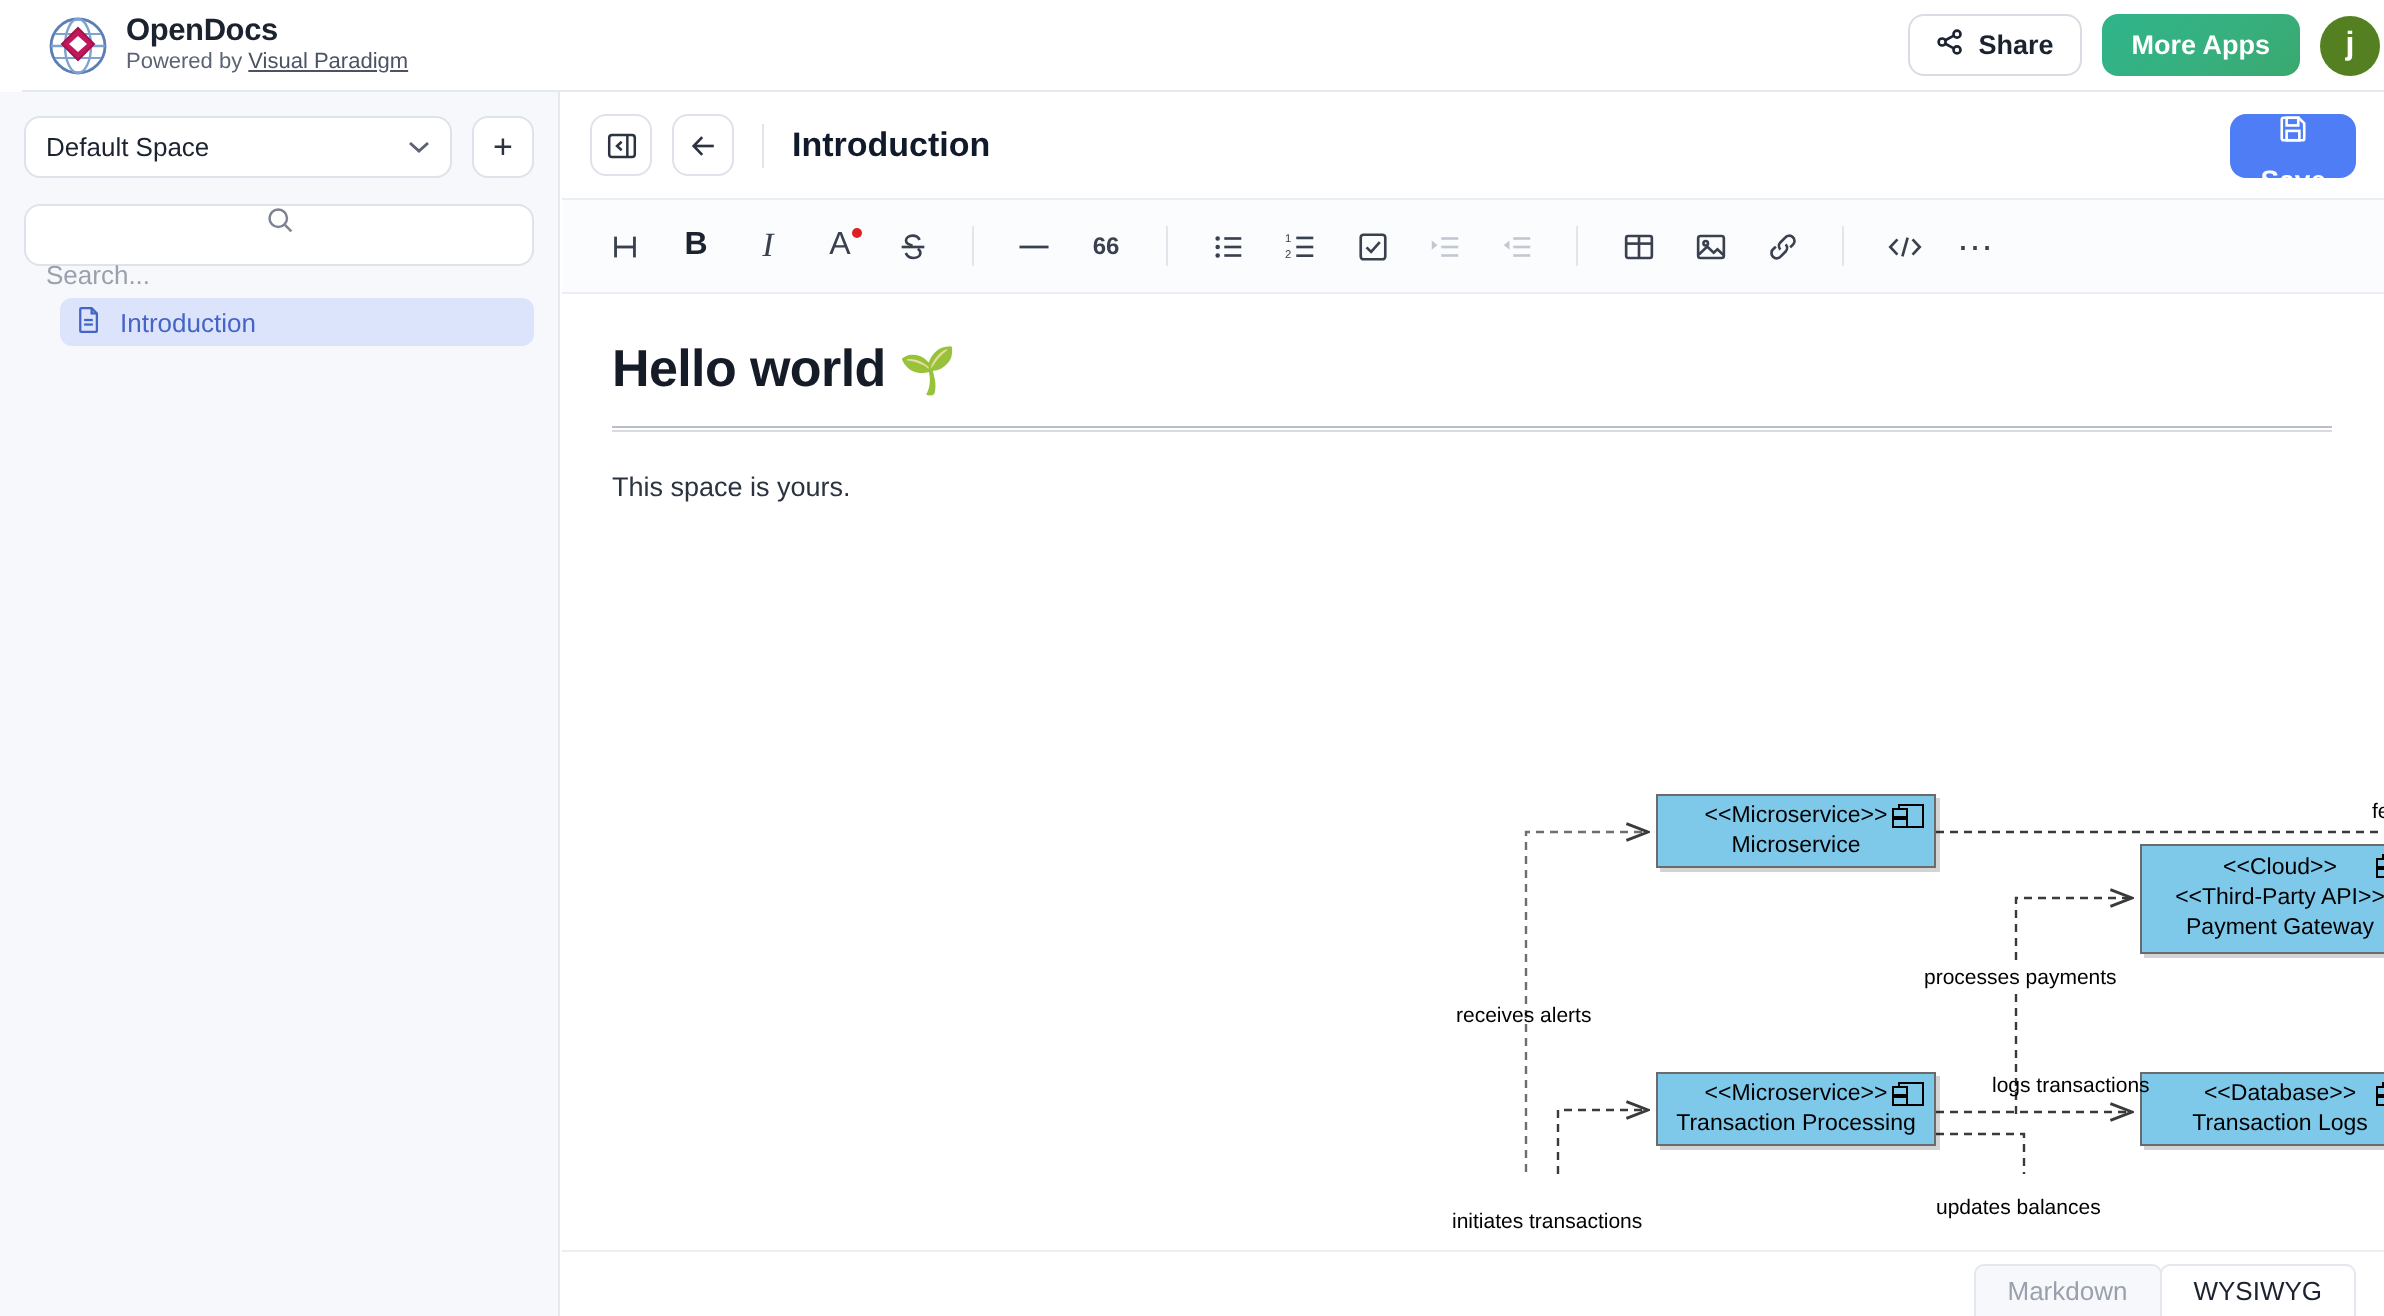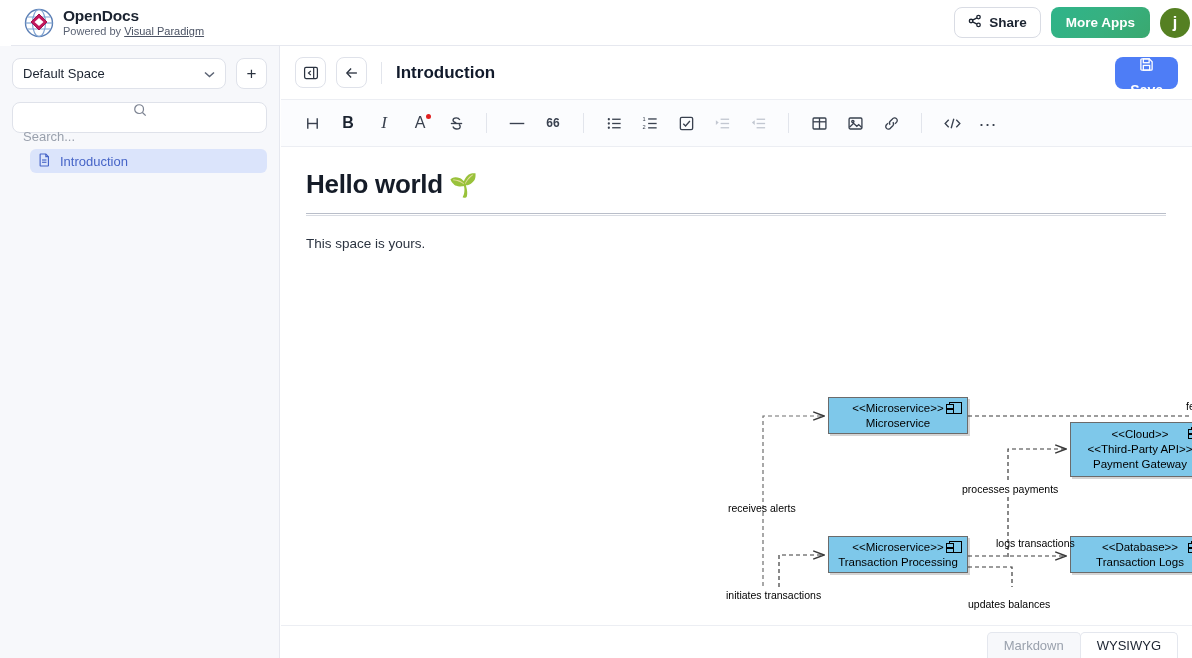--- a/index.html
+++ b/index.html
@@ -444,21 +444,21 @@
         <div class="uml-box" style="left:789px;top:369px;width:140px;height:37px;">
           <span class="uml-ico"></span>
           <span>&lt;&lt;Microservice&gt;&gt;</span>
 
         </div>
 
         <div class="edge-label" style="left:903px;top:143px;">fetches user preferences</div>
         <div class="edge-label" style="left:679px;top:226px;">processes payments</div>
         <div class="edge-label" style="left:445px;top:245px;background:transparent;">receives alerts</div>
         <div class="edge-label" style="left:665px;top:280px;background:transparent;margin-left:48px;">logs transactions</div>
-        <div class="edge-label" style="left:443px;top:332px;background:transparent;">initiates transactions</div>
+        <div class="edge-label" style="left:443px;top:348px;background:transparent;">initiates transactions</div>
         <div class="edge-label" style="left:685px;top:341px;background:transparent;">updates balances</div>
 
       </div>
     </div>
 
     <div class="statusbar">
       <div class="seg inactive">Markdown</div>
       <div class="seg active">WYSIWYG</div>
     </div>
   </div>

